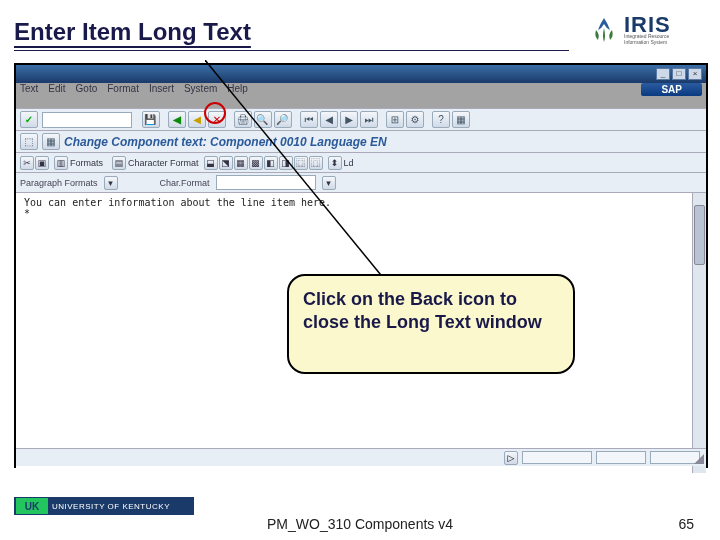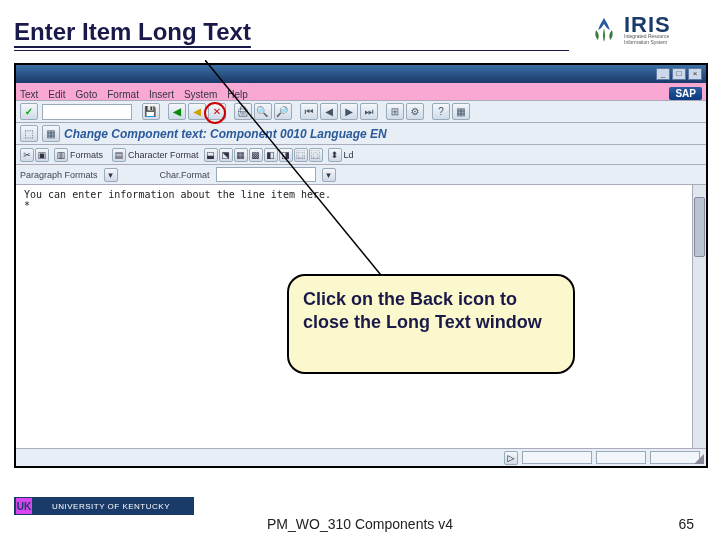--- a/index.html
+++ b/index.html
@@ -77,38 +77,38 @@
   .win-btn {
     width: 14px; height: 12px;
     background: #cdd8e8;
     border: 1px solid #5a7aa3;
     font-size: 8px;
     text-align: center;
     line-height: 10px;
     color: #333;
   }
   .sap-menubar {
-    height: 18px;
-    background: #f9a8d4;
+    height: 26px;
+    background: #a3a3a3;
     border-bottom: 1px solid #aab;
     display: flex;
-    align-items: flex-end;
+    align-items: flex-start;
     padding: 0 4px;
     gap: 10px;
     font-size: 10px;
     color: #334;
     justify-content: space-between;
   }
   .menu-left { display: flex; gap: 10px; }
   .sap-logo {
     background: linear-gradient(to bottom, #2a5aa0, #0a3a80);
     color: #fff;
     font-weight: bold;
     font-size: 10px;
-    padding: 1px 6px;
+    padding: 1px 20px;
     border-radius: 2px;
   }
   .sap-toolbar {
     height: 22px;
     background: #e8eef5;
     border-bottom: 1px solid #aab;
     display: flex;
     align-items: center;
     padding: 0 4px;
     gap: 2px;
@@ -273,29 +273,29 @@
     bottom: 25px;
     left: 14px;
     width: 180px;
     height: 18px;
     background: #1a3a6a;
     display: flex;
     align-items: center;
     padding-left: 2px;
   }
   .uk-logo .uk-square {
-    width: 16px; height: 16px;
-    background: #d946ef;
+    width: 32px; height: 16px;
+    background: #22c55e;
     color: #1a3a6a;
     font-weight: bold;
     font-size: 10px;
     display: flex;
     align-items: center;
     justify-content: center;
-    margin-right: 20px;
+    margin-right: 4px;
   }
   .uk-logo .uk-text {
     color: #fff;
     font-size: 8px;
     letter-spacing: 0.5px;
   }
   .footer-text {
     position: absolute;
     bottom: 8px;
     left: 50%;

